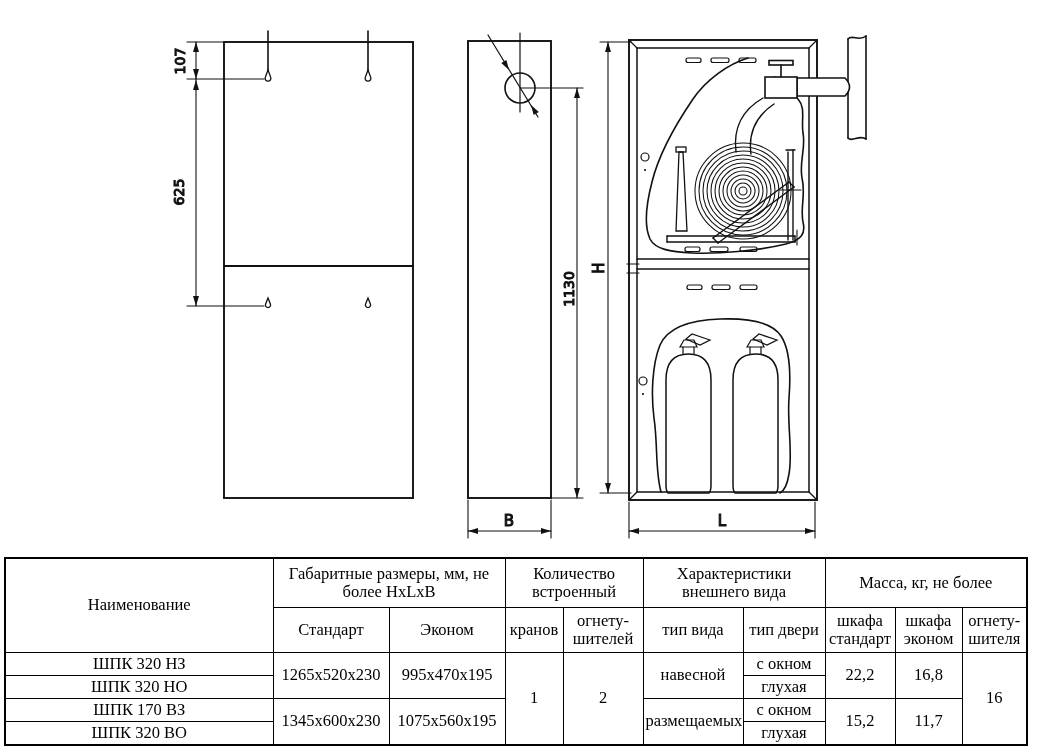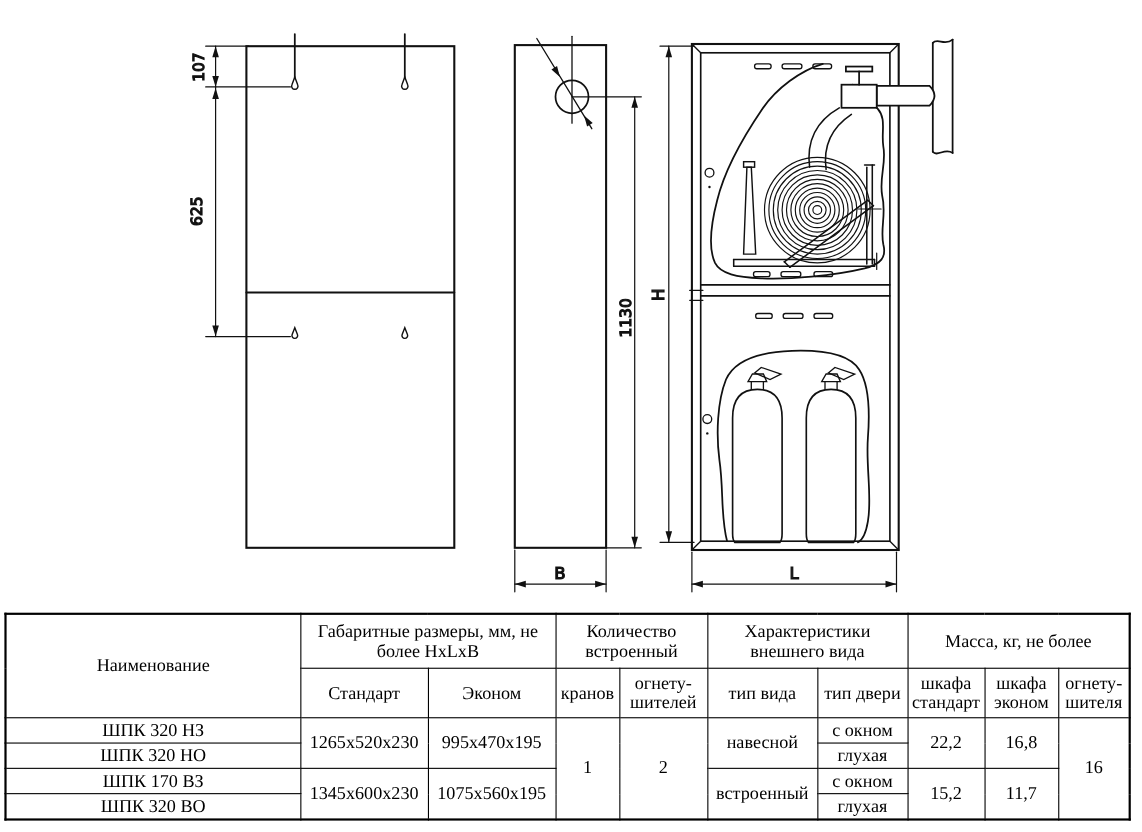--- a/index.html
+++ b/index.html
@@ -281,21 +281,21 @@
     <td class="bt" rowspan="4">16</td>
   </tr>
   <tr class="datarow">
     <td class="namecell">ШПК 320 НО</td>
     <td>глухая</td>
   </tr>
   <tr class="datarow">
     <td class="bt namecell">ШПК 170 ВЗ</td>
     <td class="bt bl" rowspan="2">1345x600x230</td>
     <td class="bt" rowspan="2">1075x560x195</td>
-    <td class="bt bl" rowspan="2">встроенный</td>
+    <td class="bt bl" rowspan="2">размещаемых</td>
     <td class="bt">с окном</td>
     <td class="bt bl" rowspan="2">15,2</td>
     <td class="bt" rowspan="2">11,7</td>
   </tr>
   <tr class="datarow">
     <td class="namecell">ШПК 320 ВО</td>
     <td>глухая</td>
   </tr>
 </tbody>
     </table>

